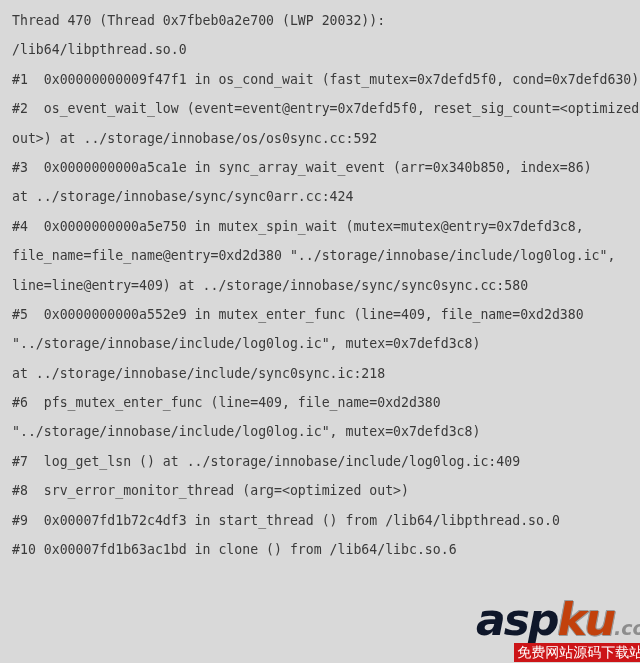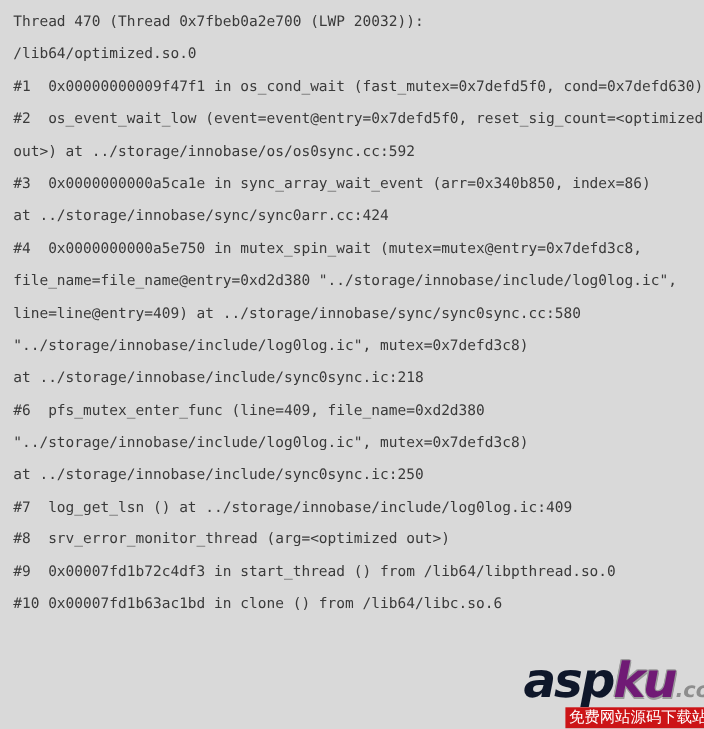--- a/index.html
+++ b/index.html
@@ -55,21 +55,21 @@
     font-style: italic;
     font-size: 44px;
     line-height: 50px;
     letter-spacing: -2px;
     white-space: pre;
   }
   .wm-asp {
     color: #0f172a;
   }
   .wm-ku {
-    color: #701a75;
+    color: #c2410c;
     text-shadow:
       1px 0 0 #9a9a9a, -1px 0 0 #9a9a9a,
       0 1px 0 #9a9a9a, 0 -1px 0 #9a9a9a,
       1px 1px 0 #9a9a9a, -1px -1px 0 #9a9a9a;
   }
   .wm-dotcom {
     color: #8d8d8d;
     font-size: 19px;
     letter-spacing: 0px;
     font-weight: bold;
@@ -91,34 +91,34 @@
     letter-spacing: 0px;
   }
 </style>
 </head>
 <body>
 
 <div id="terminal">
 
   <div id="backtrace">
     <span class="bt-line">Thread 470 (Thread 0x7fbeb0a2e700 (LWP 20032)):</span>
-    <span class="bt-line">/lib64/optimized.so.0</span>
+    <span class="bt-line">/lib64/libpthread.so.0</span>
     <span class="bt-line">#1  0x00000000009f47f1 in os_cond_wait (fast_mutex=0x7defd5f0, cond=0x7defd630)</span>
     <span class="bt-line">#2  os_event_wait_low (event=event@entry=0x7defd5f0, reset_sig_count=&lt;optimized</span>
     <span class="bt-line">out&gt;) at ../storage/innobase/os/os0sync.cc:592</span>
     <span class="bt-line">#3  0x0000000000a5ca1e in sync_array_wait_event (arr=0x340b850, index=86)</span>
     <span class="bt-line">at ../storage/innobase/sync/sync0arr.cc:424</span>
     <span class="bt-line">#4  0x0000000000a5e750 in mutex_spin_wait (mutex=mutex@entry=0x7defd3c8,</span>
     <span class="bt-line">file_name=file_name@entry=0xd2d380 "../storage/innobase/include/log0log.ic",</span>
     <span class="bt-line">line=line@entry=409) at ../storage/innobase/sync/sync0sync.cc:580</span>
+    <span class="bt-line">#5  0x0000000000a552e9 in mutex_enter_func (line=409, file_name=0xd2d380</span>
     <span class="bt-line">"../storage/innobase/include/log0log.ic", mutex=0x7defd3c8)</span>
     <span class="bt-line">at ../storage/innobase/include/sync0sync.ic:218</span>
     <span class="bt-line">#6  pfs_mutex_enter_func (line=409, file_name=0xd2d380</span>
     <span class="bt-line">"../storage/innobase/include/log0log.ic", mutex=0x7defd3c8)</span>
-    <span class="bt-line">at ../storage/innobase/include/sync0sync.ic:250</span>
     <span class="bt-line">#7  log_get_lsn () at ../storage/innobase/include/log0log.ic:409</span>
     <span class="bt-line">#8  srv_error_monitor_thread (arg=&lt;optimized out&gt;)</span>
     <span class="bt-line">#9  0x00007fd1b72c4df3 in start_thread () from /lib64/libpthread.so.0</span>
     <span class="bt-line">#10 0x00007fd1b63ac1bd in clone () from /lib64/libc.so.6</span>
   </div>
 
   <div id="watermark">
     <div class="wm-word"><span class="wm-asp">asp</span><span class="wm-ku">ku</span><span class="wm-dotcom">.com</span></div>
     <div class="wm-bar">免费网站源码下载站!</div>
   </div>

